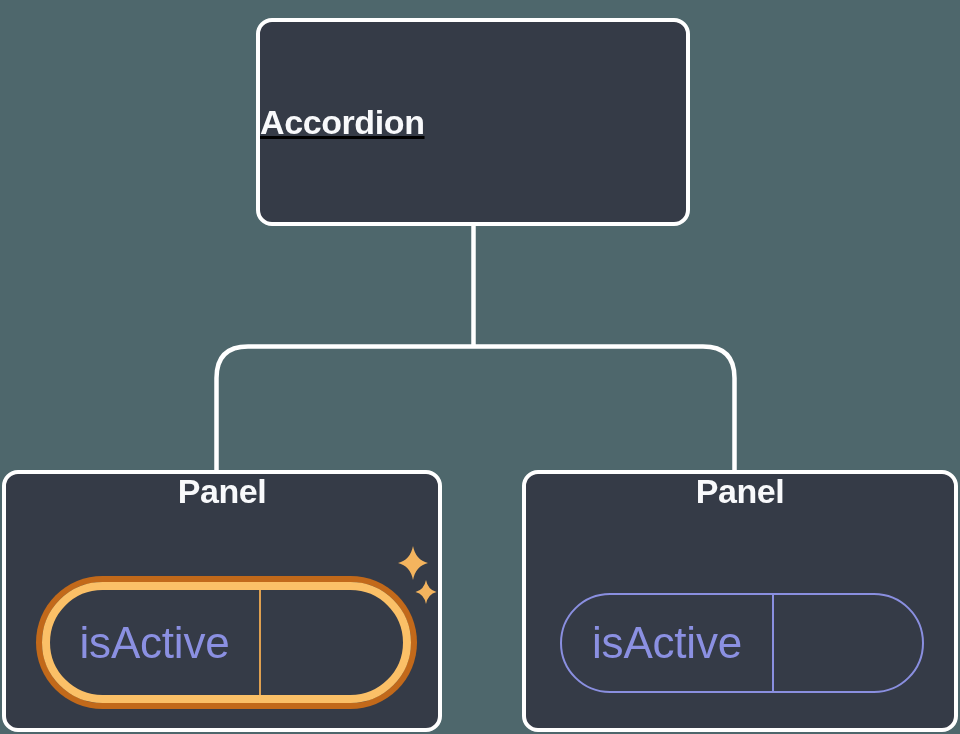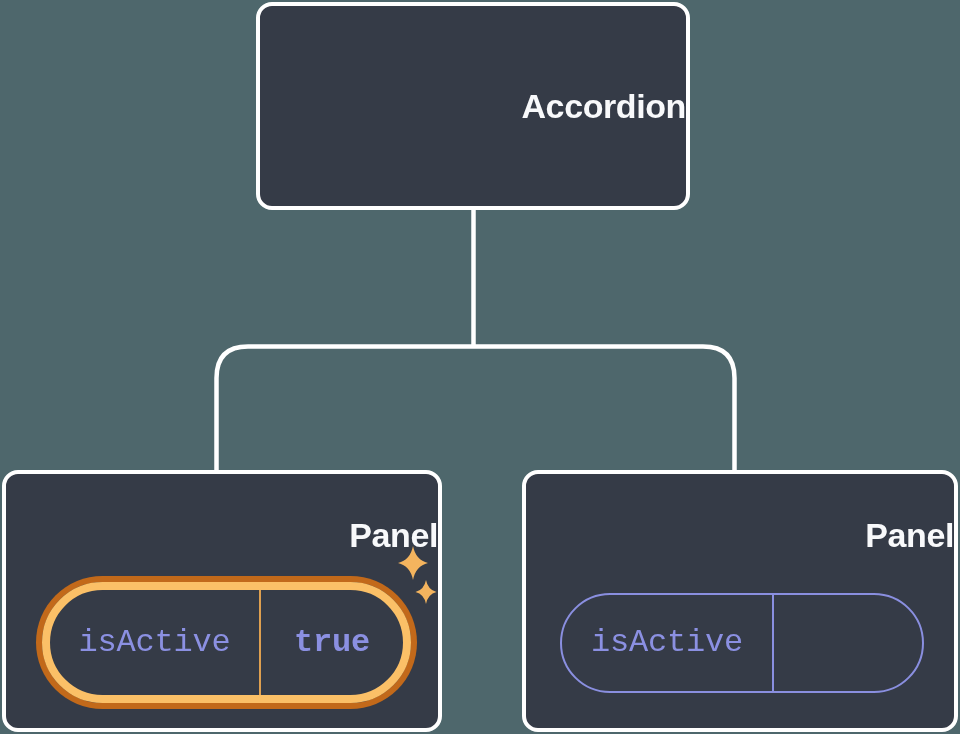--- a/index.html
+++ b/index.html
@@ -26,52 +26,51 @@
   .connectors{position:absolute;left:0;top:0;width:960px;height:734px;}
   .connectors path{stroke:var(--connector);stroke-width:4.5;fill:none;}
   .node{
     position:absolute;
     box-sizing:border-box;
     background:var(--node-fill);
     border:4.5px solid var(--node-border);
     border-radius:16px;
   }
   .node-root{
-    left:256px;top:2px;width:434px;height:208px;
-    display:flex;align-items:center;justify-content:flex-end;
+    left:256px;top:18px;width:434px;height:208px;
+    display:flex;align-items:center;justify-content:flex-start;text-decoration:underline;
   }
   .node-title{
     color:var(--title-text);
     font-size:34px;font-weight:600;letter-spacing:-0.4px;
     line-height:1;
   }
   .panel-left{left:2px;top:470px;width:440px;height:262px;}
   .panel-right{left:522px;top:470px;width:436px;height:262px;}
-  .panel-title{display:block;text-align:right;margin-top:44px;}
+  .panel-title{display:block;text-align:center;}
   .pill{
     position:absolute;
     box-sizing:border-box;
     display:flex;align-items:stretch;
     border-radius:999px;
   }
   .pill-active{
     left:36px;top:108px;width:369px;height:121px;
     border:8px solid var(--highlight-inner);
     box-shadow:0 0 0 6px var(--highlight-outer);
   }
   .pill-inactive{
     left:34px;top:119px;width:364px;height:100px;
     border:2px solid var(--pill-border-inactive);
   }
   .cell{
     display:flex;align-items:center;justify-content:center;
     color:var(--state-text);
-    font-size:32px;line-height:1;
+    font-size:44px;line-height:1;
     letter-spacing:-0.2px;
-    font-family:Liberation Mono, monospace;
   }
   .pill-active .cell-key{width:209px;}
   .pill-inactive .cell-key{width:210px;}
   .cell-val{flex:1;}
   .pill-active .cell-val{font-weight:700;}
   .divider{width:2px;}
   .pill-active .divider{background:var(--highlight-divider);}
   .pill-inactive .divider{background:var(--pill-border-inactive);}
   .sparkles{position:absolute;left:376px;top:46px;width:64px;height:84px;}
   .sparkles path{fill:var(--sparkle);}
@@ -89,21 +88,20 @@
   <div class="node node-root">
     <span class="node-title">Accordion</span>
   </div>
 
   <div class="node panel-left">
     <span class="node-title panel-title">Panel</span>
 
     <div class="pill pill-active">
       <div class="cell cell-key">isActive</div>
       <div class="divider"></div>
-      <div class="cell cell-val">true</div>
     </div>
 
     <svg class="sparkles" viewBox="0 0 64 84" xmlns="http://www.w3.org/2000/svg">
       <path d="M31,26 Q33.7,40 46,43 Q33.7,46 31,60 Q28.3,46 16,43 Q28.3,40 31,26 Z"></path>
       <path d="M44,60 Q45.9,69.8 54.5,72 Q45.9,74.2 44,84 Q42.1,74.2 33.5,72 Q42.1,69.8 44,60 Z"></path>
     </svg>
   </div>
 
   <div class="node panel-right">
     <span class="node-title panel-title">Panel</span>

